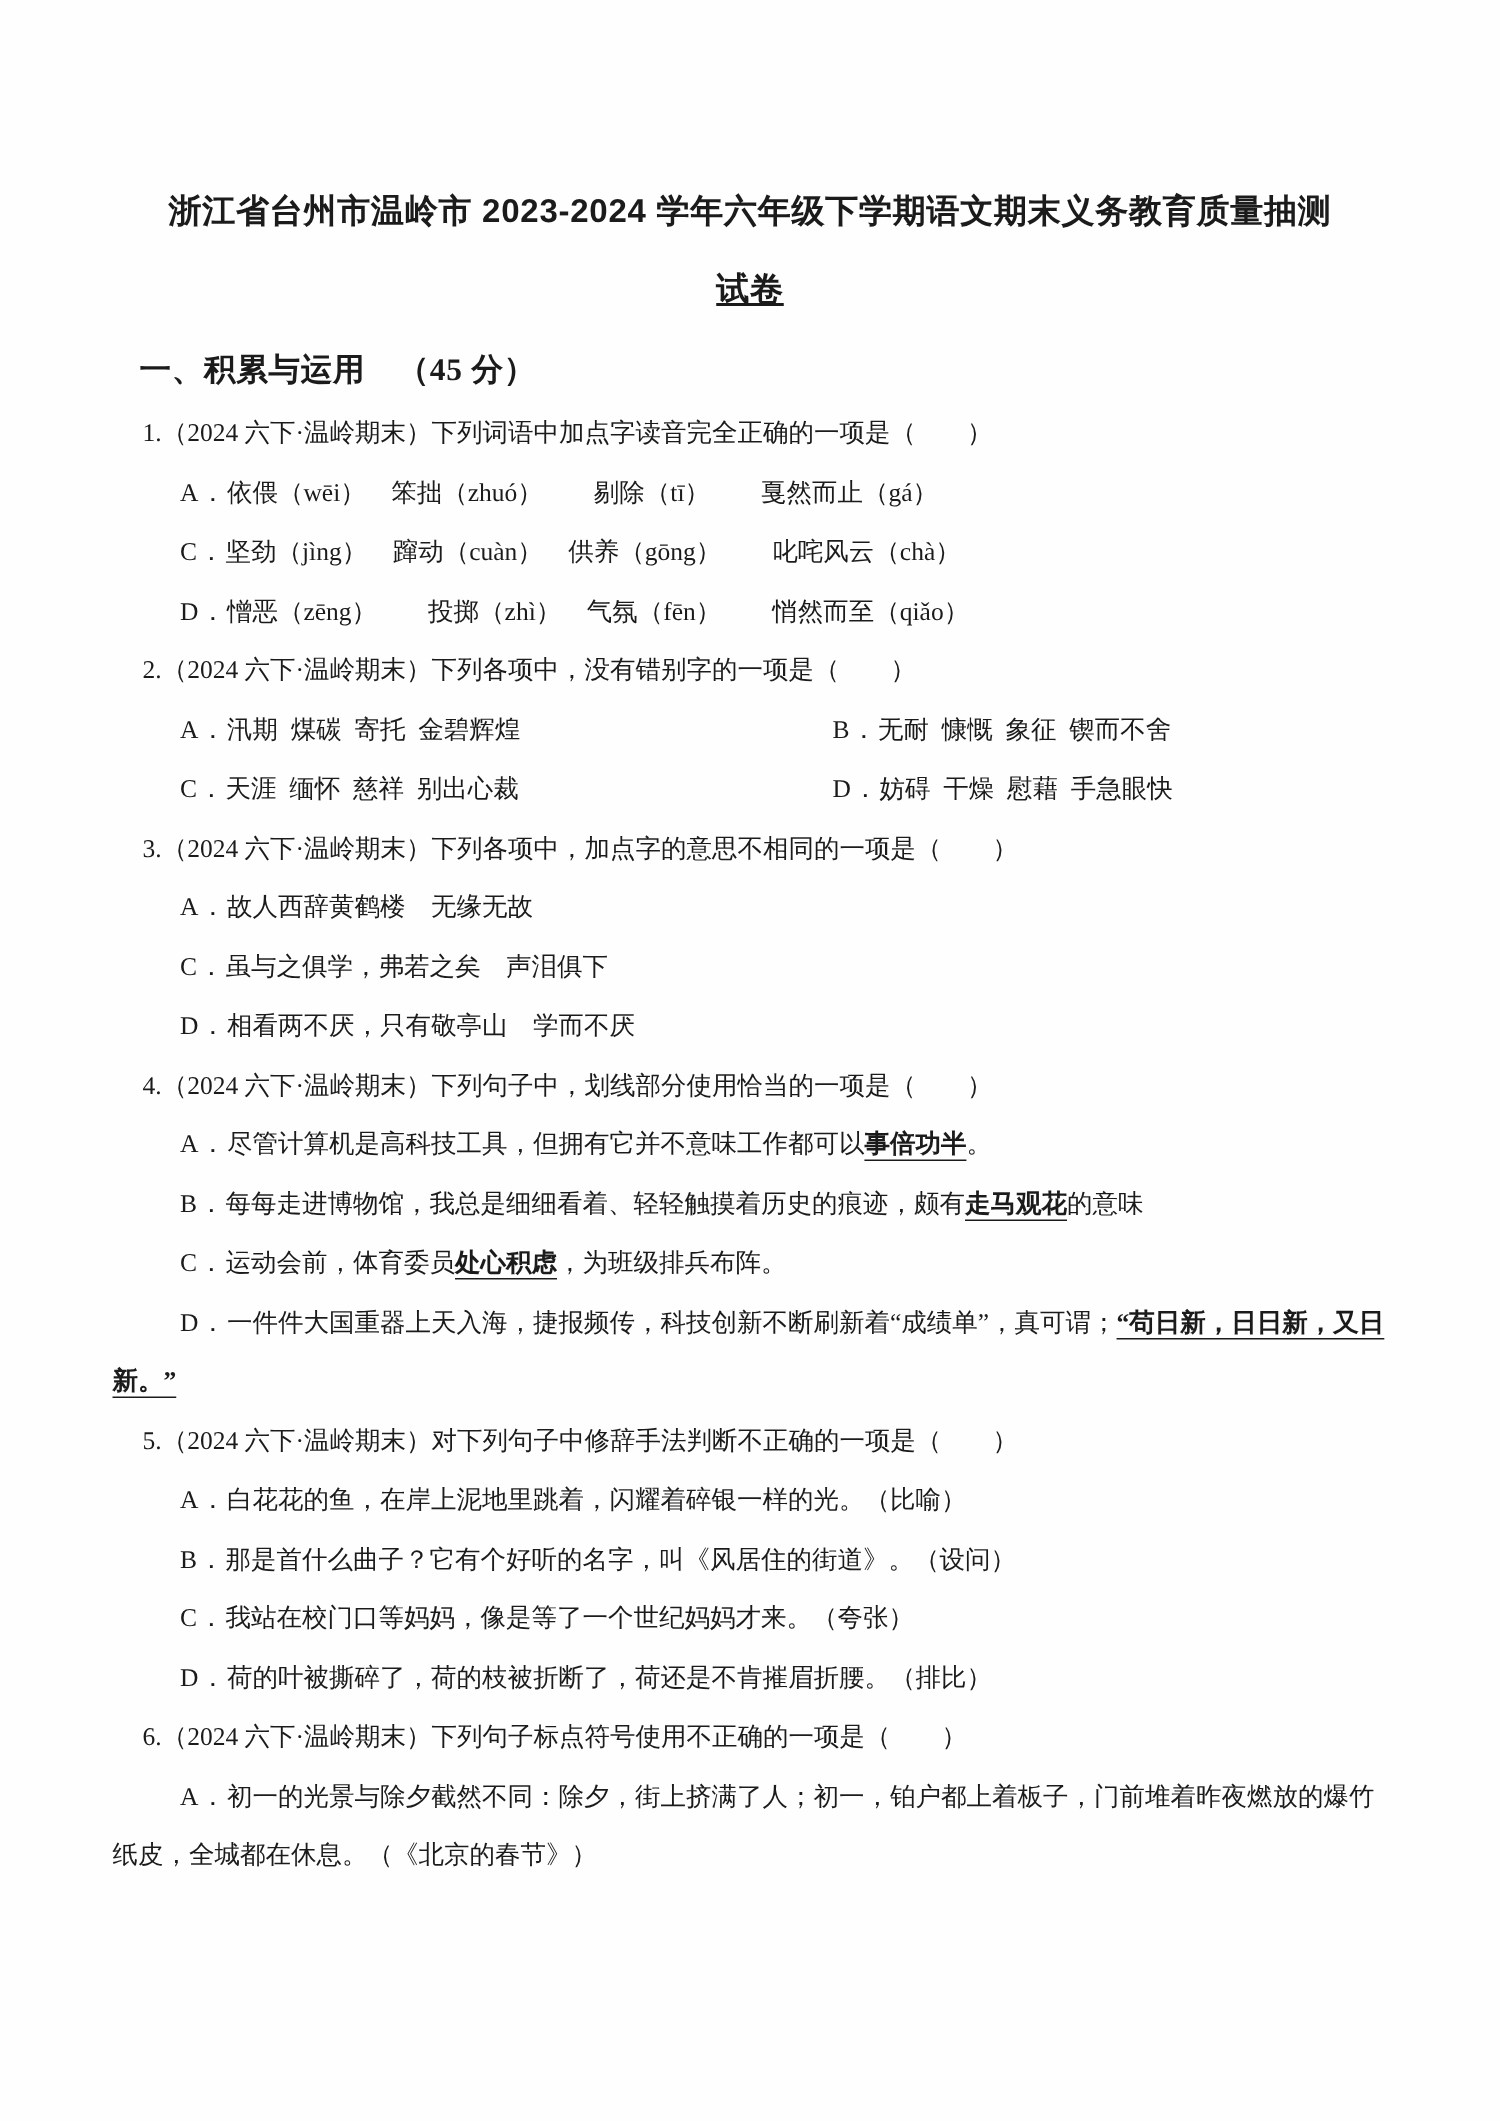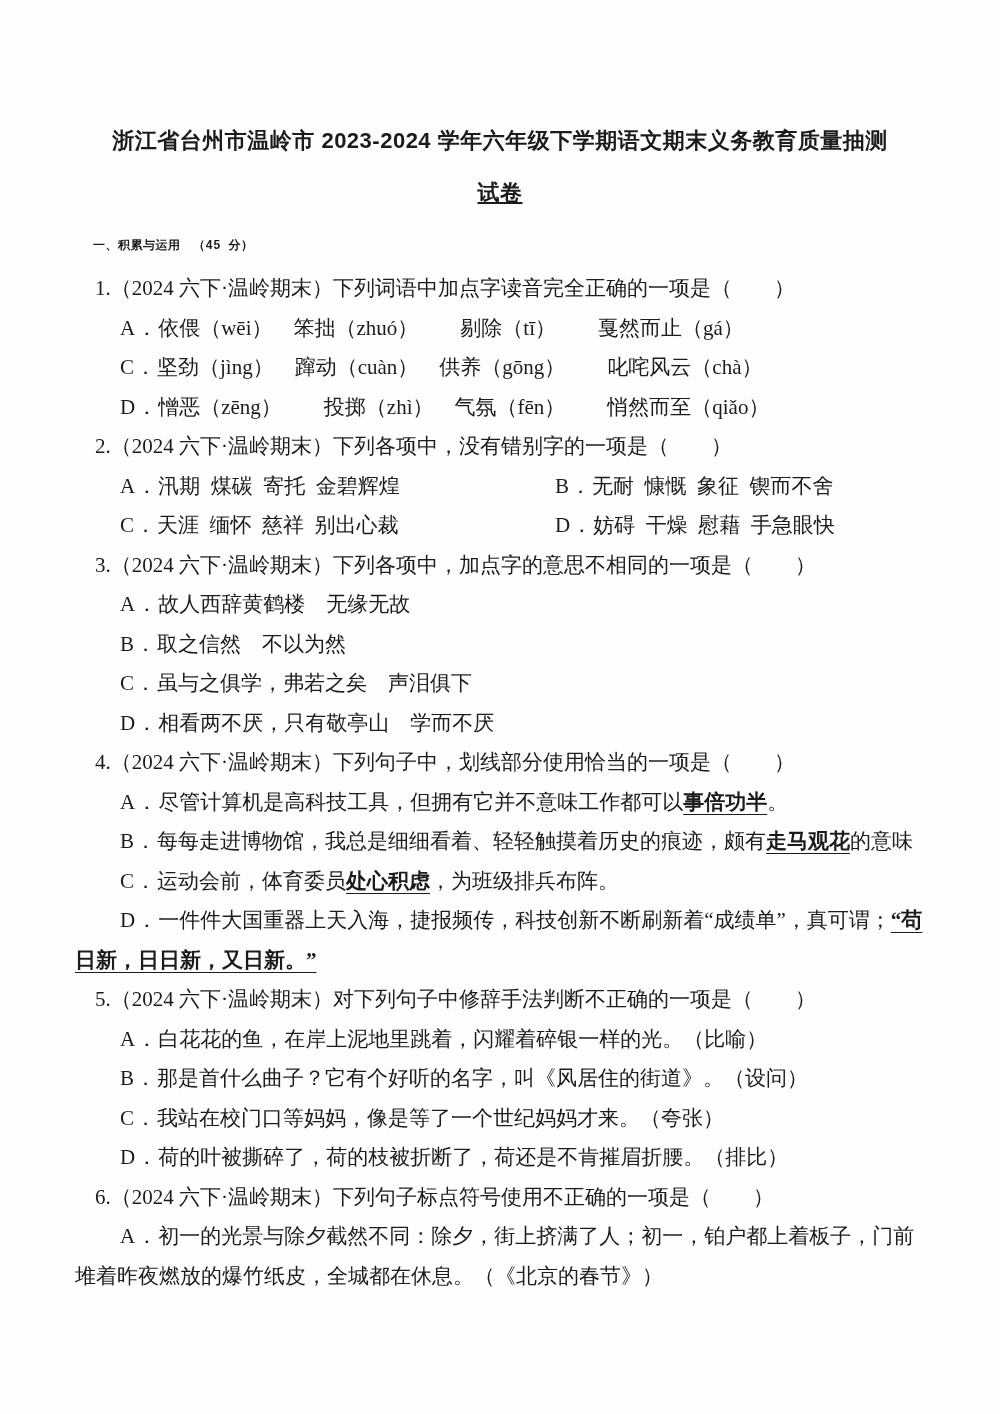--- a/index.html
+++ b/index.html
@@ -9,25 +9,25 @@
     font-family:"Liberation Serif","DejaVu Serif",serif;
     color:#1b1b1b;overflow:hidden;
   }
   .title{
     font-family:"Liberation Sans","DejaVu Sans",sans-serif;
     font-weight:bold;font-size:22px;line-height:30px;
     text-align:center;margin:0;letter-spacing:0.5px;
   }
   .title-line2{margin-top:22px;text-decoration:underline;}
   .section-heading{
-    font-family:Liberation Mono, monospace;
-    font-weight:bold;font-size:12px;line-height:24px;
+    font-family:Liberation Serif, serif;
+    font-weight:bold;font-size:21px;line-height:24px;
     margin:26px 0 0 18px;letter-spacing:0.5px;
   }
-  .questions{margin-top:11px;font-size:21px;}
+  .questions{margin-top:11px;font-size:17px;}
   .question-block p{margin:0;line-height:39.5px;}
   .stem{text-indent:20px;}
   .opt{text-indent:45px;}
   .opt-grid{display:grid;grid-template-columns:435px auto;}
   u{text-decoration:underline;text-underline-offset:5px;text-decoration-thickness:1px;font-weight:bold;}
   .opt-label{letter-spacing:1px;}
 </style>
 </head>
 <body>
 
@@ -47,21 +47,20 @@
         <div class="opt-grid">
           <p class="opt"><span class="opt-label">A．</span><span>汛期 煤碳 寄托 金碧辉煌</span></p>
           <p class="opt"><span class="opt-label">B．</span><span>无耐 慷慨 象征 锲而不舍</span></p>
           <p class="opt"><span class="opt-label">C．</span><span>天涯 缅怀 慈祥 别出心裁</span></p>
           <p class="opt"><span class="opt-label">D．</span><span>妨碍 干燥 慰藉 手急眼快</span></p>
         </div>
       </div>
       <div class="question-block">
         <p class="stem">3.（2024 六下·温岭期末）下列各项中，加点字的意思不相同的一项是（　　）</p>
         <p class="opt"><span class="opt-label">A．</span><span>故人西辞黄鹤楼　无缘无故</span></p>
-        <p class="opt"><span class="opt-label">B．</span><span>取之信然　不以为然</span></p>
         <p class="opt"><span class="opt-label">C．</span><span>虽与之俱学，弗若之矣　声泪俱下</span></p>
         <p class="opt"><span class="opt-label">D．</span><span>相看两不厌，只有敬亭山　学而不厌</span></p>
       </div>
       <div class="question-block">
         <p class="stem">4.（2024 六下·温岭期末）下列句子中，划线部分使用恰当的一项是（　　）</p>
         <p class="opt"><span class="opt-label">A．</span><span>尽管计算机是高科技工具，但拥有它并不意味工作都可以</span><u>事倍功半</u><span>。</span></p>
         <p class="opt"><span class="opt-label">B．</span><span>每每走进博物馆，我总是细细看着、轻轻触摸着历史的痕迹，颇有</span><u>走马观花</u><span>的意味</span></p>
         <p class="opt"><span class="opt-label">C．</span><span>运动会前，体育委员</span><u>处心积虑</u><span>，为班级排兵布阵。</span></p>
         <p class="opt"><span class="opt-label">D．</span><span>一件件大国重器上天入海，捷报频传，科技创新不断刷新着“成绩单”，真可谓；</span><u>“苟日新，日日新，又日新。”</u></p>
       </div>

